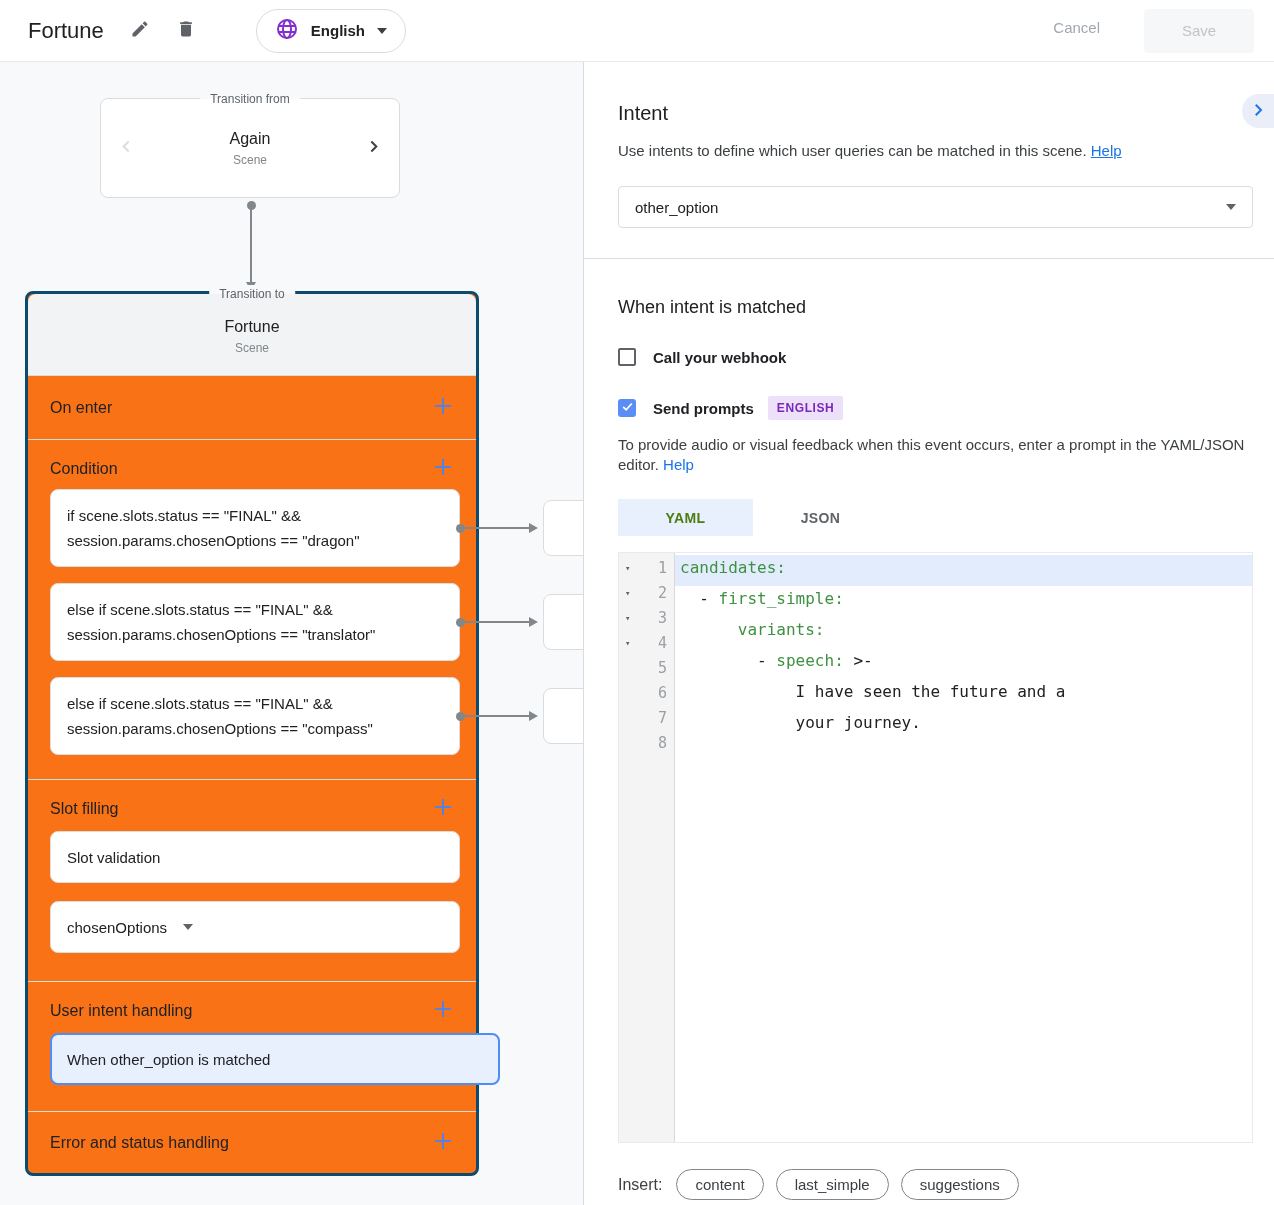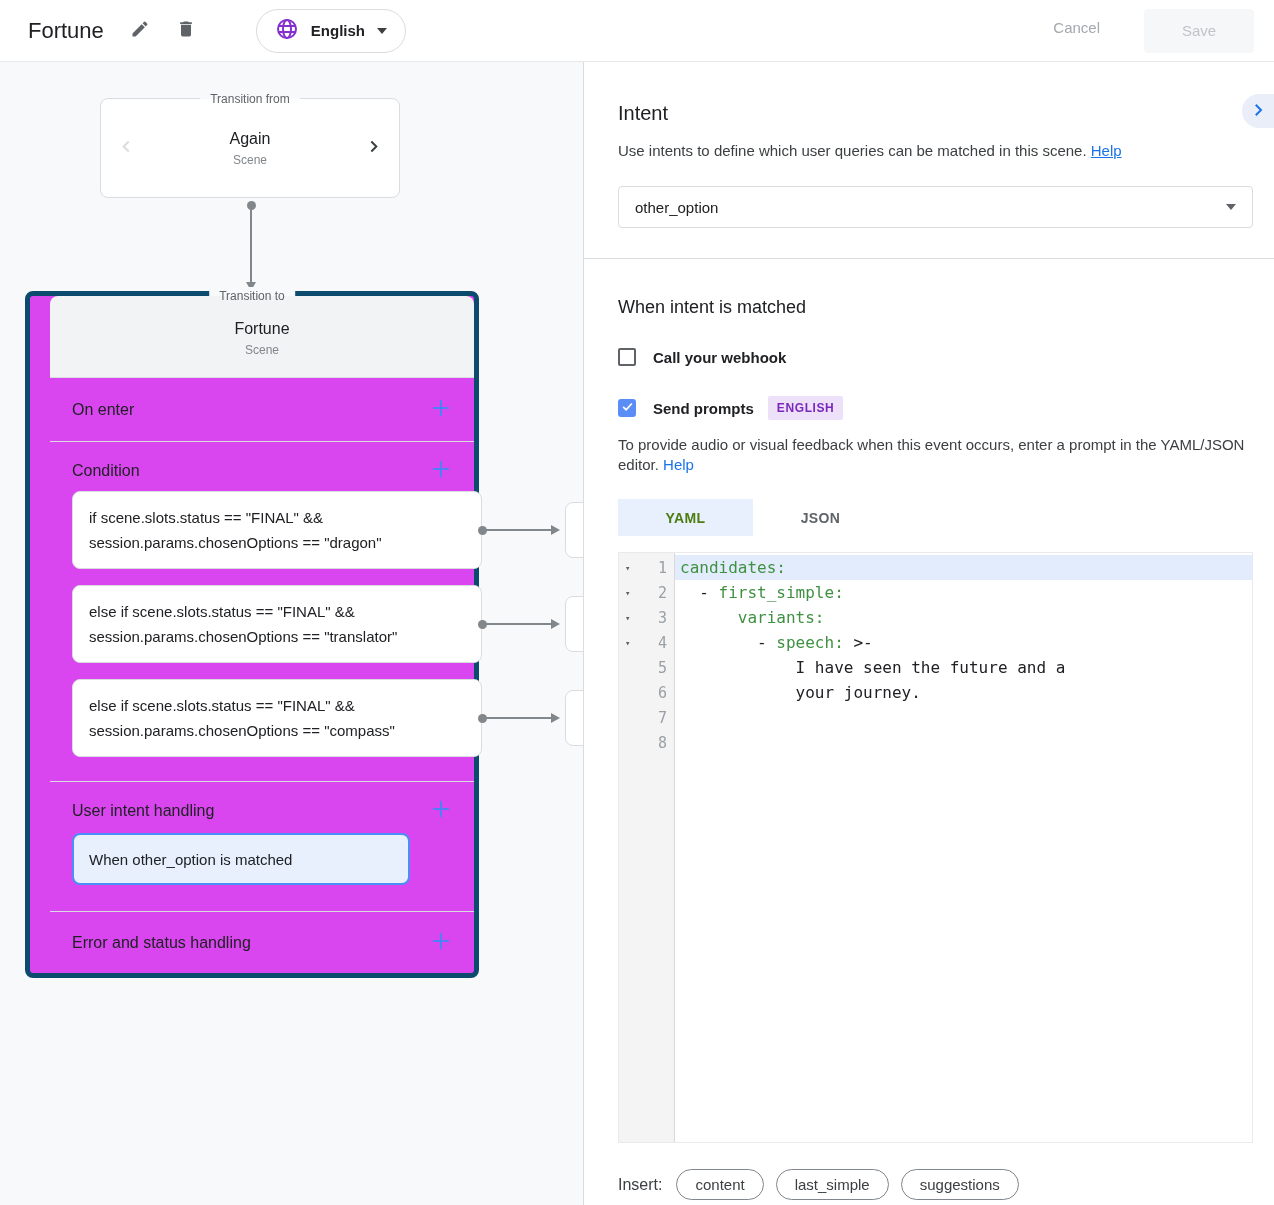--- a/index.html
+++ b/index.html
@@ -43,22 +43,22 @@
   .nav-chev { position:absolute; top:50%; transform:translateY(-50%); background:none; border:none; padding:0; }
   .nav-chev.left { left:16px; } .nav-chev.right { right:16px; }
 
   .v-conn { width:2px; height:77px; background:#82878c; margin:8px 0 0 250px; position:relative; }
   .v-conn::before { content:""; position:absolute; top:-5px; left:-3.5px; width:9px; height:9px;
                     border-radius:50%; background:#82878c; }
   .v-conn::after { content:""; position:absolute; bottom:-8px; left:-4px; width:0; height:0;
                    border-left:5px solid transparent; border-right:5px solid transparent;
                    border-top:9px solid #82878c; }
 
-  .to-card { position:relative; width:454px; margin:8px 0 0 25px; background:#d946ef;
-             border:5px solid #0c4a6e; border-radius:8px;padding-left:20px; }
+  .to-card { position:relative; width:454px; margin:8px 0 0 25px; background:#f97316;
+             border:3px solid #0c4a6e; border-radius:8px; }
   .to-header { background:#f1f3f4; border-bottom:1px solid #dadce0; border-radius:8px 8px 0 0;
                text-align:center; padding:24px 0 20px; }
   .to-card .legend { background:linear-gradient(to bottom,#f8f9fa 50%,#f1f3f4 50%); }
 
   .section { border-bottom:1px solid #dadce0; padding:0 24px 0 22px; }
   .section:last-child { border-bottom:none; }
   .section-head { display:flex; align-items:center; justify-content:space-between; }
   .sec-label { font-size:16px; color:#202124; }
   .plus-btn { background:none; border:none; padding:0; display:flex; }
   .sec-on-enter { padding-top:21px; padding-bottom:21px; }
@@ -80,21 +80,21 @@
   .conn-target { position:absolute; left:calc(100% + 84px); top:50%; margin-top:-28px;
                  width:62px; height:56px; background:#fff; border:1px solid #dadce0; border-radius:8px; }
 
   .slot-box { width:410px; border:1px solid #dadce0; border-radius:8px; background:#fff;
               padding:14px 16px; font-size:15px; margin-top:18px; height:52px;
               display:flex; align-items:center; gap:16px; }
   .slot-box.first { margin-top:12px; }
   .slot-caret { width:0;height:0; border-left:5px solid transparent; border-right:5px solid transparent;
                 border-top:6px solid #5f6368; }
 
-  .intent-item { width:338px; height:52px; background:#e8f0fe; border:2px solid #4d8df6;
+  .intent-item { width:450px; height:52px; background:#e8f0fe; border:2px solid #4d8df6;
                  border-radius:8px; padding:0 15px; font-size:15px; margin-top:12px;
                  display:flex; align-items:center; }
 
   
   .rp-content { padding:0 21px 0 34px; }
   .intent-head { position:relative; margin-top:40px; }
   .intent-title { font-size:20px; font-weight:400; margin:0; }
   .collapse-btn { position:absolute; right:-21px; top:-8px; width:32px; height:34px; border:none;
                   background:#e9eef8; border-radius:17px 0 0 17px;
                   display:flex; align-items:center; justify-content:center; }
@@ -122,21 +122,21 @@
          justify-content:center; font-size:14px; font-weight:600; letter-spacing:.4px; color:#5f6368; }
   .tab.active { background:#e8f0fe; color:#4d7c0f; }
 
   .editor { margin-top:16px; height:591px; border:1px solid #e8eaed; display:flex;
             font-family:"DejaVu Sans Mono","Liberation Mono",monospace; font-size:16px; }
   .gutter { width:56px; flex:none; background:#f4f4f4; border-right:1px solid #d9d9d9; padding-top:2px; }
   .gutter-row { height:25px; display:flex; align-items:center; padding:0 7px 0 6px; }
   .fold { font-size:9px; color:#5f6368; width:12px; flex:none; }
   .lnum { color:#9aa0a6; font-size:15px; flex:1; text-align:right; }
   .code { flex:1; padding-top:2px; overflow:hidden; }
-  .code-line { height:25px; line-height:25px; white-space:pre; padding-left:5px; }
+  .code-line { height:31px; line-height:25px; white-space:pre; padding-left:5px; }
   .code-line.active { background:#e3ecfd; }
   .tok-key { color:#3f9142; }
   .tok-plain { color:#202124; }
 
   .insert-row { display:flex; align-items:center; margin-top:26px; }
   .insert-label { font-size:16px; color:#3c4043; margin-right:14px; }
   .chip { height:31px; padding:0 18px; border:1px solid #80868b; border-radius:16px; background:#fff;
           display:flex; align-items:center; font-size:15px; color:#3c4043; margin-right:12px; }
 </style>
 </head>
@@ -252,20 +252,38 @@
               <div class="cond-line">else if scene.slots.status == "FINAL" &amp;&amp;</div>
               <div class="cond-line">session.params.chosenOptions == "compass"</div>
               <span class="cond-dot"></span>
               <span class="conn-line"></span>
               <span class="conn-arrow"></span>
               <span class="conn-target"></span>
             </div>
           </div>
       </div>
 
+      <div class="section sec-slot">
+        <div class="section-head">
+          <span class="sec-label">Slot filling</span>
+          <button class="plus-btn">
+            <span><svg width="18" height="18" viewBox="0 0 18 18" stroke="#4285f4" stroke-width="1.8">
+                  <line x1="9" y1="1" x2="9" y2="17"></line>
+                  <line x1="1" y1="9" x2="17" y2="9"></line>
+                </svg></span>
+          </button>
+        </div>
+        <div class="slot-box first">
+          <span>Slot validation</span>
+        </div>
+        <div class="slot-box">
+          <span>chosenOptions</span>
+          <span class="slot-caret"></span>
+        </div>
+      </div>
 
       <div class="section sec-intent">
         <div class="section-head">
           <span class="sec-label">User intent handling</span>
           <button class="plus-btn">
             <span><svg width="18" height="18" viewBox="0 0 18 18" stroke="#4285f4" stroke-width="1.8">
                   <line x1="9" y1="1" x2="9" y2="17"></line>
                   <line x1="1" y1="9" x2="17" y2="9"></line>
                 </svg></span>
           </button>

